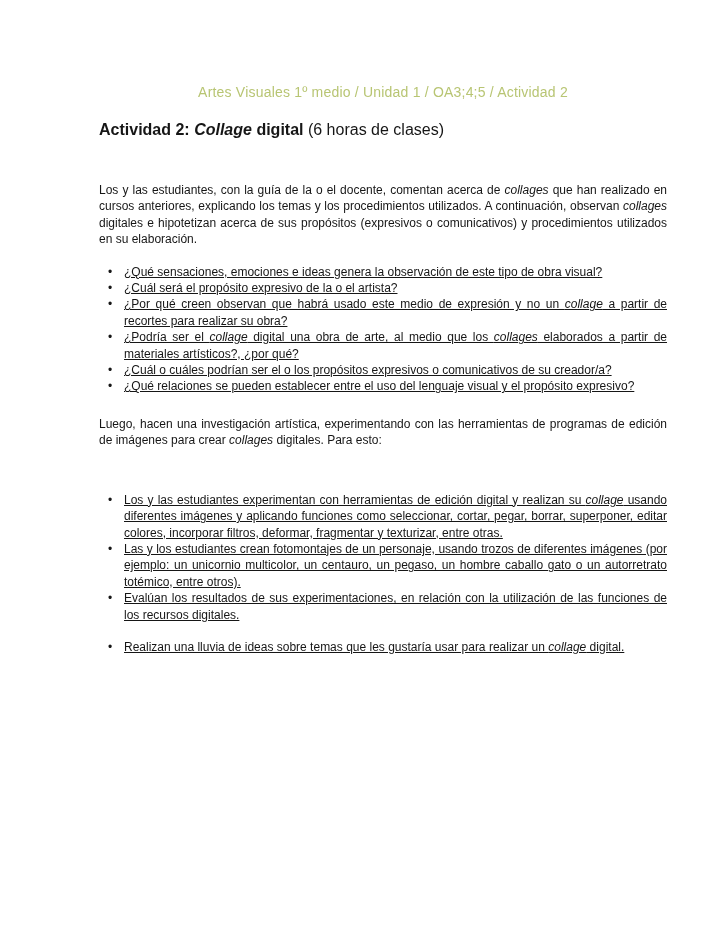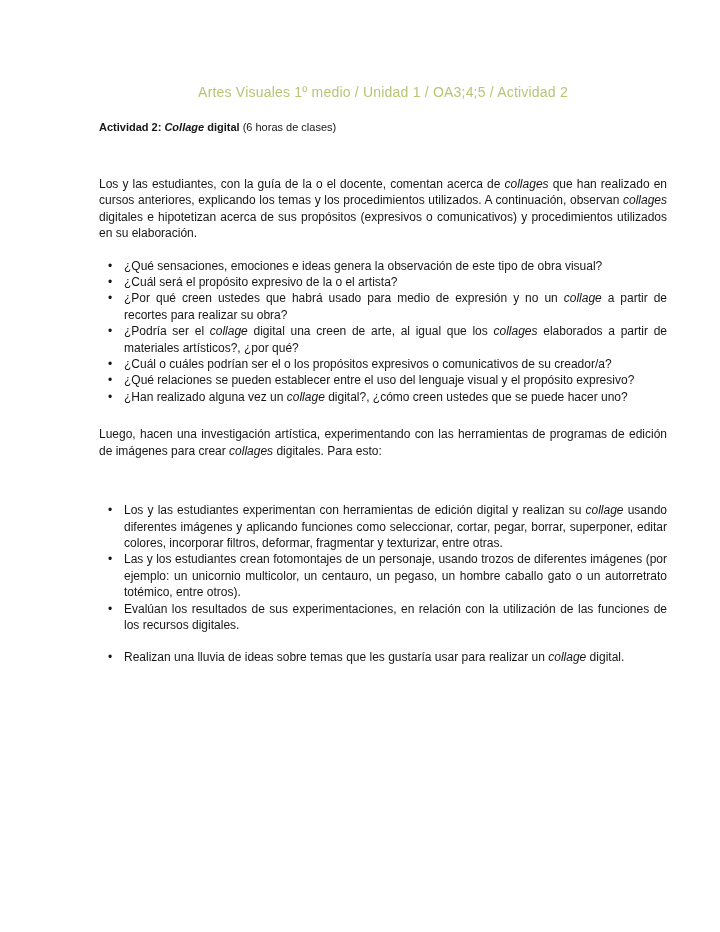--- a/index.html
+++ b/index.html
@@ -17,38 +17,39 @@
   }
   .doc-title {
     font-size: 14px;
     font-weight: normal;
     text-align: center;
     letter-spacing: 0.2px;
     margin-bottom: 21px;
     white-space: nowrap;
   }
   .activity-title {
-    font-size: 11px;
+    font-size: 16px;
     font-weight: normal;
     margin-bottom: 10px;
   }
   .para {
     font-size: 12px;
     line-height: 16.4px;
     text-align: justify;
   }
   .mb-line  { margin-bottom: 16px; margin-top: 43px; }
   .mb-line2 { margin-bottom: 21px; }
   ul.bullets { list-style: none; }
   ul.bullets li {
     position: relative;
     padding-left: 25px;
     font-size: 12px;
     line-height: 16.4px;
     text-align: justify;
+    text-decoration: underline;
   }
   ul.bullets li::before {
     content: "\2022";
     position: absolute;
     left: 9px;
     top: 0;
   }
   span.it { font-style: italic; }
   span.bold { font-weight: bold; }
 </style>
@@ -60,25 +61,24 @@
   <h1 class="doc-title" style="color: rgb(184, 197, 115);">Artes Visuales 1º medio / Unidad 1 / OA3;4;5 / Actividad 2</h1>
 
   <h2 class="activity-title"><span class="bold">Actividad 2: </span><span class="it bold">Collage</span><span class="bold"> digital</span><span> (6 horas de clases)</span></h2>
 
   <p class="para mb-line"><span>Los y las estudiantes, con la guía de la o el docente, comentan acerca de </span><span class="it">collages</span><span> que han realizado en cursos anteriores, explicando los temas y los procedimientos utilizados. A continuación, observan </span><span class="it">collages</span><span> digitales e hipotetizan acerca de sus propósitos (expresivos o comunicativos) y procedimientos utilizados en su elaboración.</span></p>
 
 
   <ul class="bullets mb-line2">
     <li><span>¿Qué sensaciones, emociones e ideas genera la observación de este tipo de obra visual?</span></li>
     <li><span>¿Cuál será el propósito expresivo de la o el artista?</span></li>
-    <li><span>¿Por qué creen ustedes que habrá usado para medio de expresión y no un </span><span class="it">collage</span><span> a partir de recortes para realizar su obra?</span></li>
-    <li><span>¿Podría ser el </span><span class="it">collage</span><span> digital una creen de arte, al igual que los </span><span class="it">collages</span><span> elaborados a partir de materiales artísticos?, ¿por qué?</span></li>
+    <li><span>¿Por qué creen observan que habrá usado este medio de expresión y no un </span><span class="it">collage</span><span> a partir de recortes para realizar su obra?</span></li>
+    <li><span>¿Podría ser el </span><span class="it">collage</span><span> digital una obra de arte, al medio que los </span><span class="it">collages</span><span> elaborados a partir de materiales artísticos?, ¿por qué?</span></li>
     <li><span>¿Cuál o cuáles podrían ser el o los propósitos expresivos o comunicativos de su creador/a?</span></li>
     <li><span>¿Qué relaciones se pueden establecer entre el uso del lenguaje visual y el propósito expresivo?</span></li>
-    <li><span>¿Han realizado alguna vez un </span><span class="it">collage</span><span> digital?, ¿cómo creen ustedes que se puede hacer uno?</span></li>
   </ul>
 
   <p class="para"><span>Luego, hacen una investigación artística, experimentando con las herramientas de programas de edición de imágenes para crear </span><span class="it">collages</span><span> digitales. Para esto:</span></p>
 
   <ul class="bullets mb-line">
     <li><span>Los y las estudiantes experimentan con herramientas de edición digital y realizan su </span><span class="it">collage</span><span> usando diferentes imágenes y aplicando funciones como seleccionar, cortar, pegar, borrar, superponer, editar colores, incorporar filtros, deformar, fragmentar y texturizar, entre otras.</span></li>
     <li><span>Las y los estudiantes crean fotomontajes de un personaje, usando trozos de diferentes imágenes (por ejemplo: un unicornio multicolor, un centauro, un pegaso, un hombre caballo gato o un autorretrato totémico, entre otros).</span></li>
     <li><span>Evalúan los resultados de sus experimentaciones, en relación con la utilización de las funciones de los recursos digitales.</span></li>
   </ul>
 

